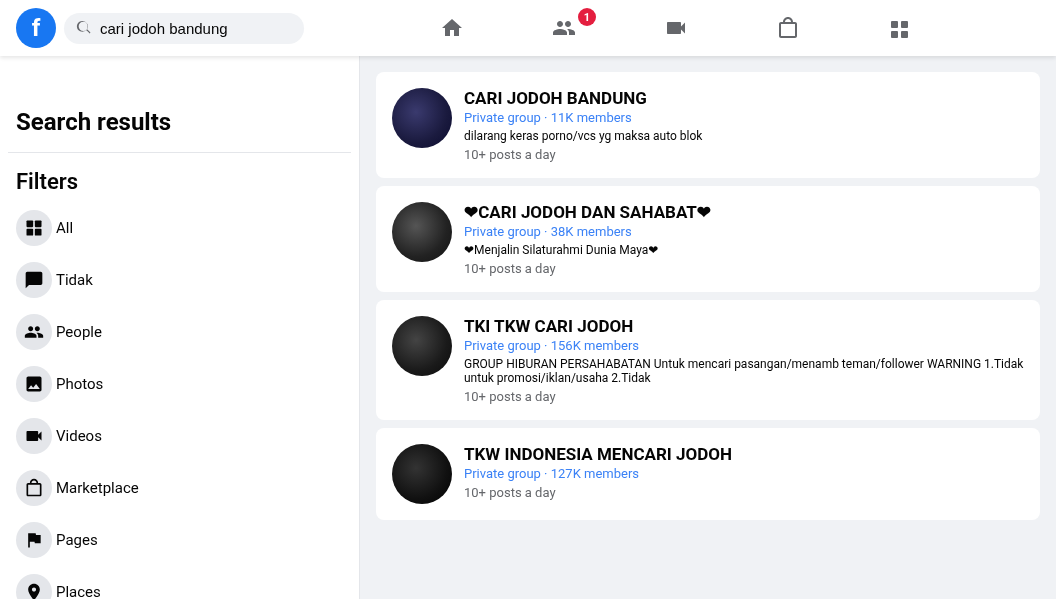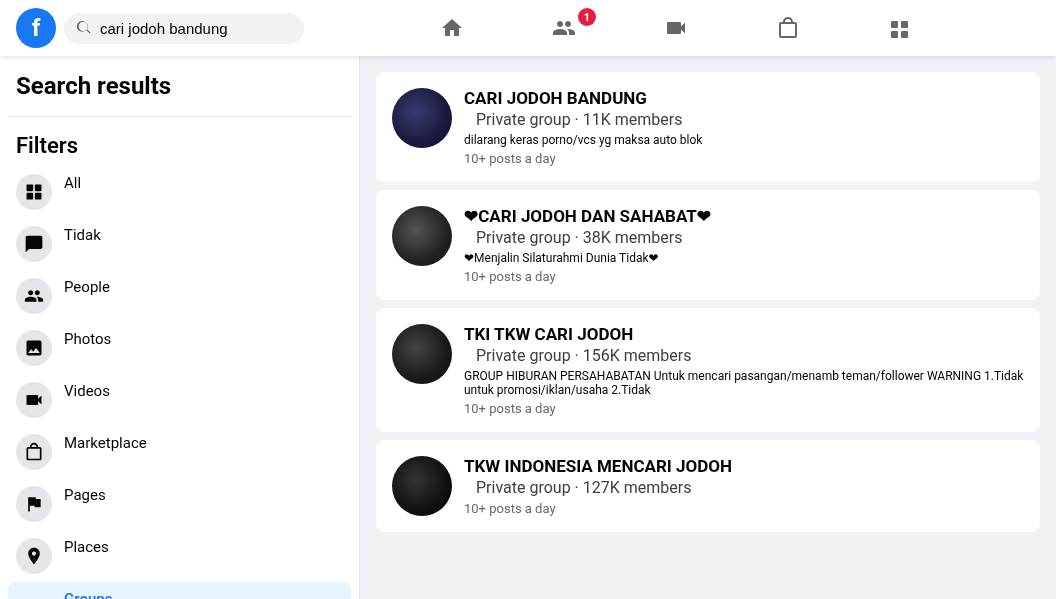--- a/index.html
+++ b/index.html
@@ -73,35 +73,36 @@
       width: 360px;
       background: #fff;
       padding: 16px 8px;
       overflow-y: auto;
       flex-shrink: 0;
       border-right: 1px solid #e4e6ea;
     }
     .sidebar-title {
       font-size: 24px; font-weight: 700; color: #050505;
       padding: 0 8px 8px 8px;
+      margin-top: 36px;
     }
     .sidebar-divider {
       border: none; border-top: 1px solid #e4e6ea;
       margin: 8px 0 12px 0;
     }
     .filters-label {
       font-size: 22px; font-weight: 600; color: #050505;
       padding: 4px 8px 8px 8px;
     }
     .filter-item {
-      display: flex; align-items: flex-start;
+      display: flex; align-items: center;
       padding: 8px 8px;
       border-radius: 8px;
       cursor: pointer;
-      gap: 12px;
+      gap: 4px;
     }
     .filter-item.active { background: #e7f3ff; }
     .filter-icon {
       width: 36px; height: 36px;
       background: #e4e6ea;
       border-radius: 50%;
       display: flex; align-items: center; justify-content: center;
       flex-shrink: 0;
     }
     .filter-icon svg { width: 20px; height: 20px; fill: #050505; }
@@ -133,21 +134,21 @@
       background: linear-gradient(135deg, #2d2d4e 0%, #1a1a3e 50%, #0f0f2e 100%);
       position: relative;
       overflow: hidden;
     }
     .result-info { flex: 1; min-width: 0; }
     .result-name {
       font-size: 17px; font-weight: 700; color: #050505;
       white-space: nowrap; overflow: hidden; text-overflow: ellipsis;
     }
     .result-meta {
-      font-size: 16px; color: #404040; margin: 2px 0 4px 12px;
+      font-size: 13px; color: #3b82f6; margin: 2px 0 4px 0;
     }
     .result-desc {
       font-size: 12px; color: #050505;
       overflow: hidden; text-overflow: ellipsis;
       display: -webkit-box; -webkit-line-clamp: 2; -webkit-box-orient: vertical;
     }
     .result-posts {
       font-size: 13px; color: #65676b; margin-top: 4px;
     }
 
@@ -312,21 +313,21 @@
         <div class="result-desc">dilarang keras porno/vcs yg maksa auto blok</div>
         <div class="result-posts">10+ posts a day</div>
       </div>
     </div>
 
     <div class="result-card">
       <div class="avatar-placeholder" style="background: radial-gradient(circle at 40% 40%, #555 0%, #222 60%, #111 100%);"></div>
       <div class="result-info">
         <div class="result-name">❤CARI JODOH DAN SAHABAT❤</div>
         <div class="result-meta">Private group · 38K members</div>
-        <div class="result-desc">❤Menjalin Silaturahmi Dunia Tidak❤</div>
+        <div class="result-desc">❤Menjalin Silaturahmi Dunia Maya❤</div>
         <div class="result-posts">10+ posts a day</div>
       </div>
     </div>
 
     <div class="result-card">
       <div class="avatar-placeholder" style="background: radial-gradient(circle at 40% 40%, #444 0%, #1a1a1a 60%, #0a0a0a 100%);"></div>
       <div class="result-info">
         <div class="result-name">TKI TKW CARI JODOH</div>
         <div class="result-meta">Private group · 156K members</div>
         <div class="result-desc">GROUP HIBURAN PERSAHABATAN Untuk mencari pasangan/menamb teman/follower WARNING 1.Tidak untuk promosi/iklan/usaha 2.Tidak</div>

